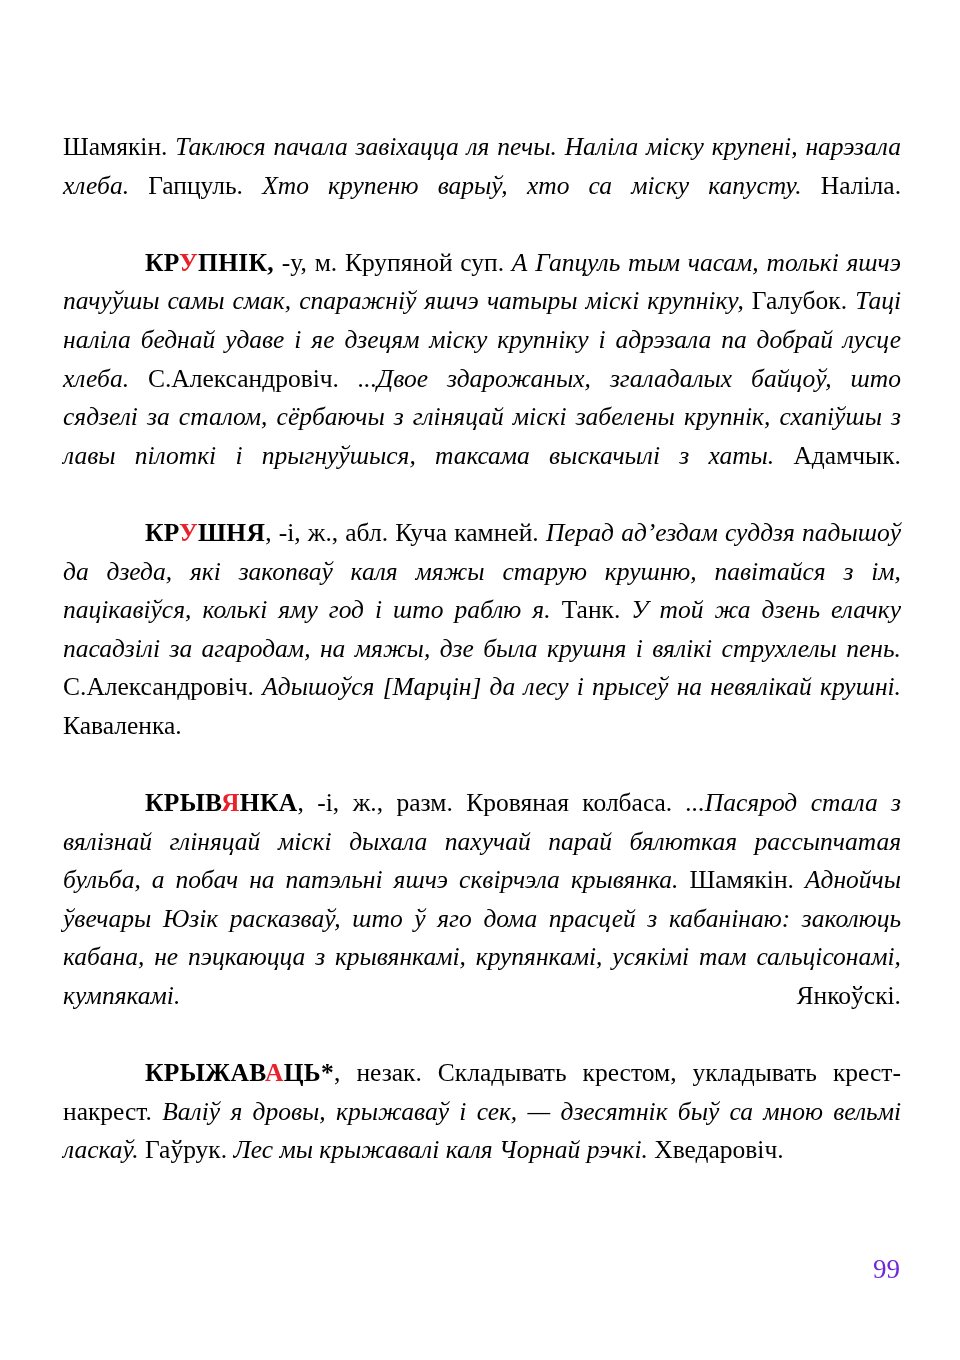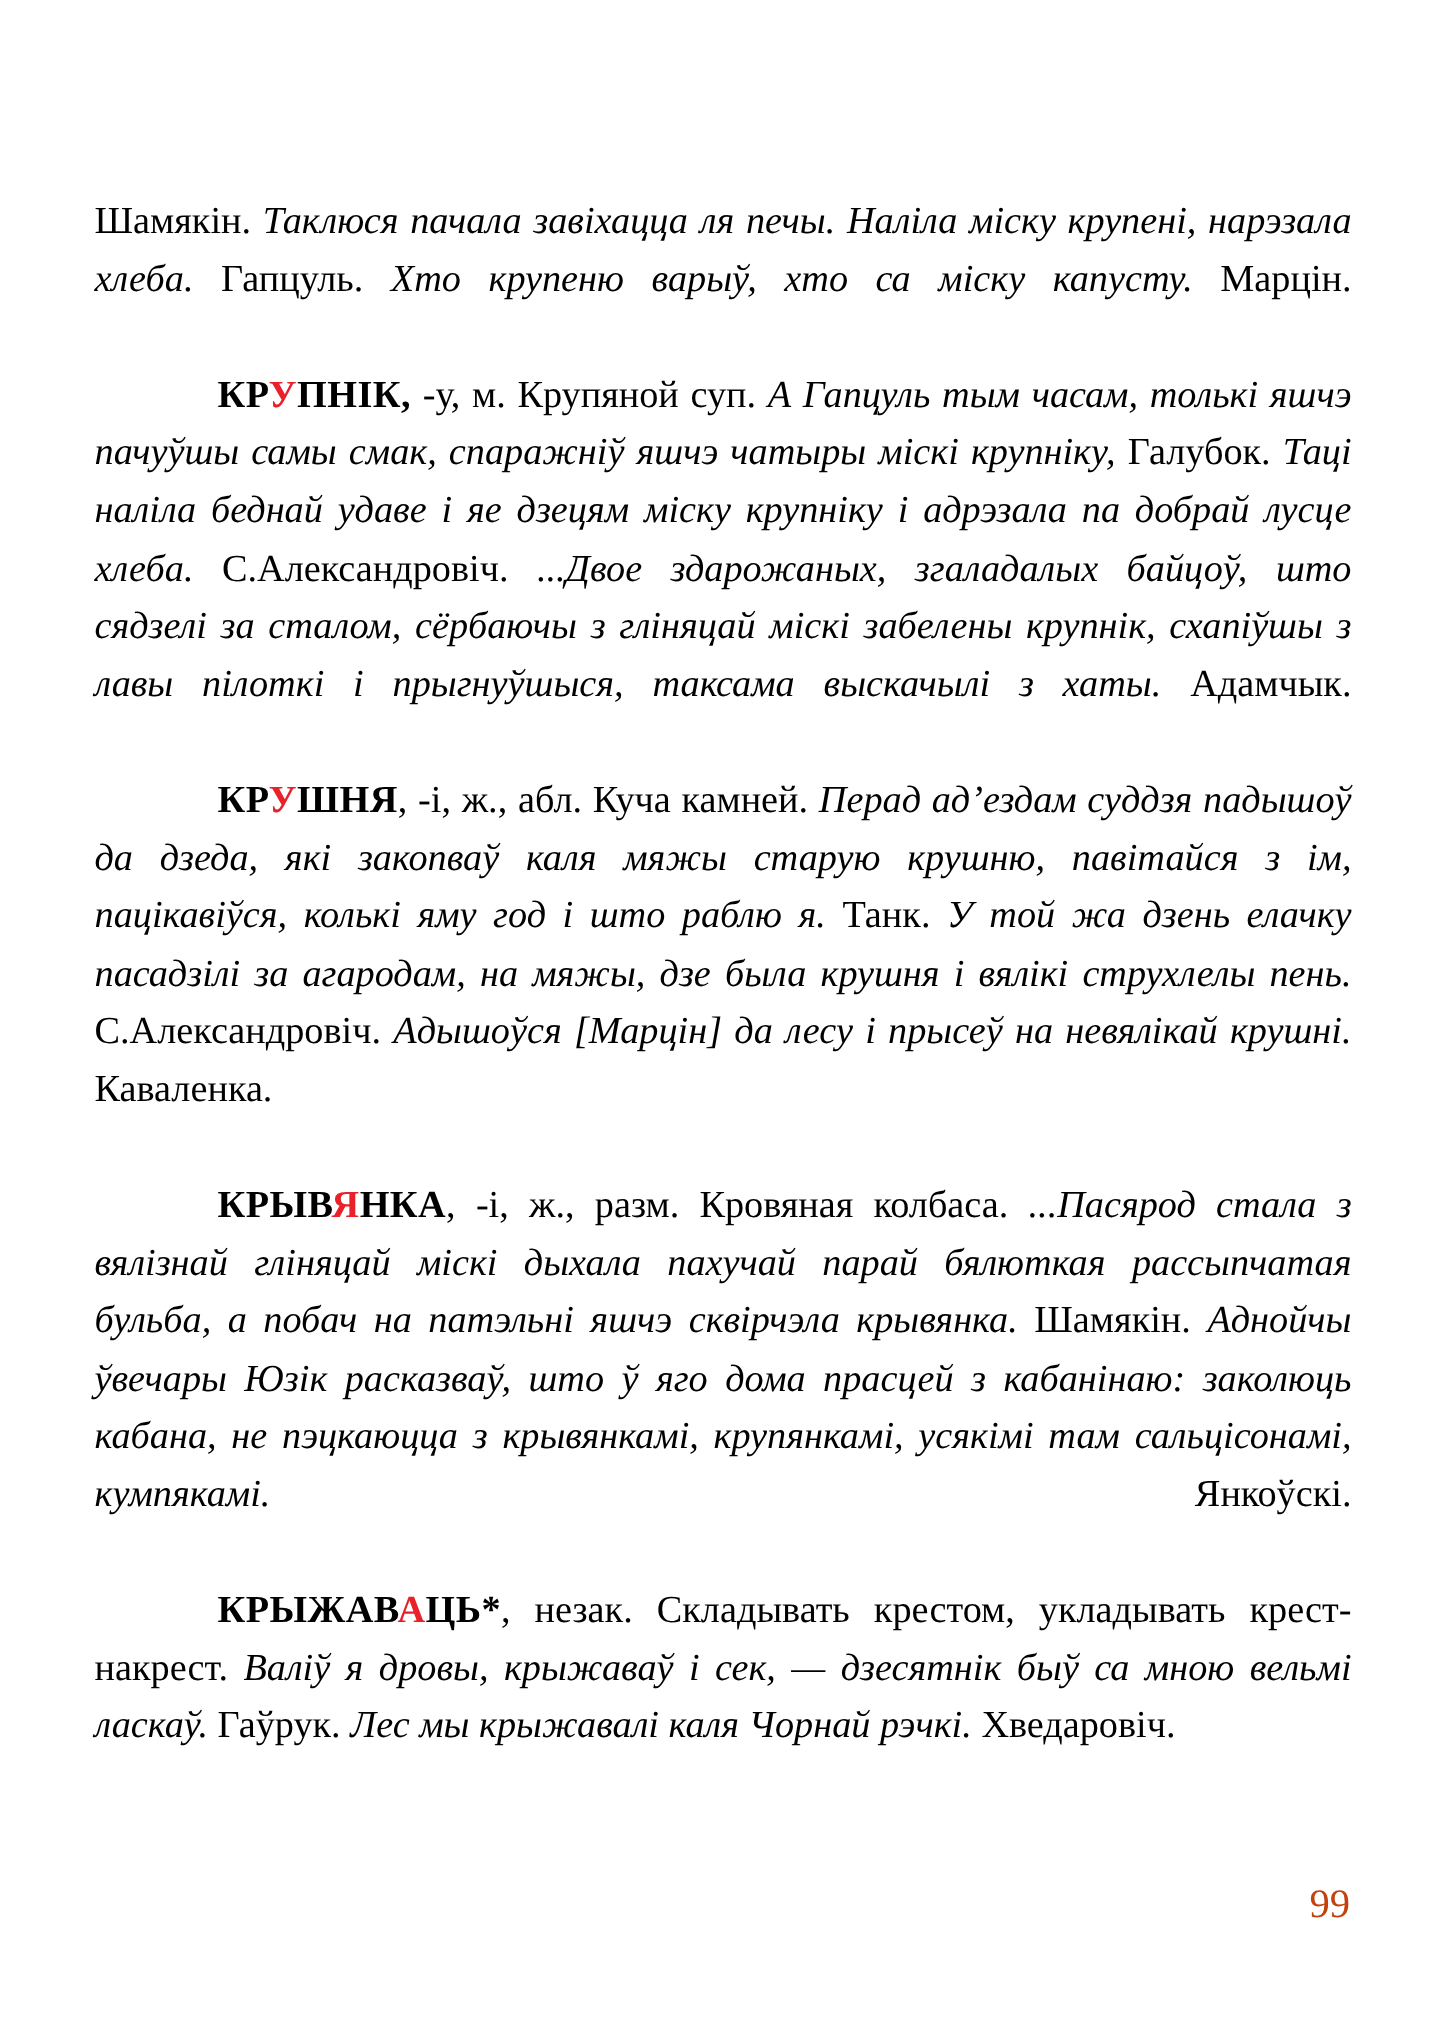--- a/index.html
+++ b/index.html
@@ -62,38 +62,38 @@
     font-style: normal;
   }
   .label {
   }
   .page-number {
     position: absolute;
     right: 60px;
     bottom: 75px;
     font-size: 27px;
     font-family: "Liberation Serif", "DejaVu Serif", serif;
-    color: #c2410c;
+    color: #6d28d9;
   }
   
   .para::after {
     content: "";
     display: inline-block;
     width: 100%;
   }
   .para.nojust::after { display: none; }
 </style>
 </head>
 <body>
 
 <div class="page">
 
   <div class="text-column">
 
-    <p class="para para-cont"><span class="roman">Шамякін.</span> <span class="quote">Таклюся пачала завіхацца ля печы. Наліла міску крупені, нарэзала хлеба.</span> <span class="roman">Гапцуль.</span> <span class="quote">Хто крупеню варыў, хто са міску капусту.</span> <span class="roman">Марцін.</span></p>
+    <p class="para para-cont"><span class="roman">Шамякін.</span> <span class="quote">Таклюся пачала завіхацца ля печы. Наліла міску крупені, нарэзала хлеба.</span> <span class="roman">Гапцуль.</span> <span class="quote">Хто крупеню варыў, хто са міску капусту.</span> <span class="roman">Наліла.</span></p>
 
     <p class="para para-entry"><span class="hw"><span>КР</span><span class="stress">У</span><span>ПНІК</span><span>,</span></span> <span class="gram">-у,</span> <span class="gram">м.</span> <span class="roman">Крупяной суп.</span> <span class="quote">А Гапцуль тым часам, толькі яшчэ пачуўшы самы смак, спаражніў яшчэ чатыры міскі крупніку,</span> <span class="roman">Галубок.</span> <span class="quote">Таці наліла беднай удаве і яе дзецям міску крупніку і адрэзала па добрай лусце хлеба.</span> <span class="roman">С.Александровіч.</span> <span class="quote">...Двое здарожаных, згаладалых байцоў, што сядзелі за сталом, сёрбаючы з гліняцай міскі забелены крупнік, схапіўшы з лавы пілоткі і прыгнуўшыся, таксама выскачылі з хаты.</span> <span class="roman">Адамчык.</span></p>
 
     <p class="para para-entry"><span class="hw"><span>КР</span><span class="stress">У</span><span>ШНЯ</span></span><span>,</span> <span class="gram">-і,</span> <span class="gram">ж.,</span> <span class="label">абл.</span> <span class="roman">Куча камней.</span> <span class="quote">Перад ад’ездам суддзя падышоў да дзеда, які закопваў каля мяжы старую крушню, павітайся з ім, пацікавіўся, колькі яму год і што раблю я.</span> <span class="roman">Танк.</span> <span class="quote">У той жа дзень елачку пасадзілі за агародам, на мяжы, дзе была крушня і вялікі струхлелы пень.</span> <span class="roman">С.Александровіч.</span> <span class="quote">Адышоўся [Марцін] да лесу і прысеў на невялікай крушні.</span> <span class="roman">Каваленка.</span></p>
 
     <p class="para para-entry"><span class="hw"><span>КРЫВ</span><span class="stress">Я</span><span>НКА</span></span><span>,</span> <span class="gram">-і,</span> <span class="gram">ж.,</span> <span class="label">разм.</span> <span class="roman">Кровяная колбаса.</span> <span class="quote">...Пасярод стала з вялізнай гліняцай міскі дыхала пахучай парай бялюткая рассыпчатая бульба, а побач на патэльні яшчэ сквірчэла крывянка.</span> <span class="roman">Шамякін.</span> <span class="quote">Аднойчы ўвечары Юзік расказваў, што ў яго дома прасцей з кабанінаю: заколюць кабана, не пэцкаюцца з крывянкамі, крупянкамі, усякімі там сальцісонамі, кумпякамі.</span> <span class="roman">Янкоўскі.</span></p>
 
     <p class="para para-entry nojust"><span class="hw"><span>КРЫЖАВ</span><span class="stress">А</span><span>ЦЬ*</span></span><span>,</span> <span class="gram">незак.</span> <span class="roman">Складывать крестом, укладывать крест-накрест.</span> <span class="quote">Валіў я дровы, крыжаваў і сек, — дзесятнік быў са мною вельмі ласкаў.</span> <span class="roman">Гаўрук.</span> <span class="quote">Лес мы крыжавалі каля Чорнай рэчкі.</span> <span class="roman">Хведаровіч.</span></p>
 
   </div>

